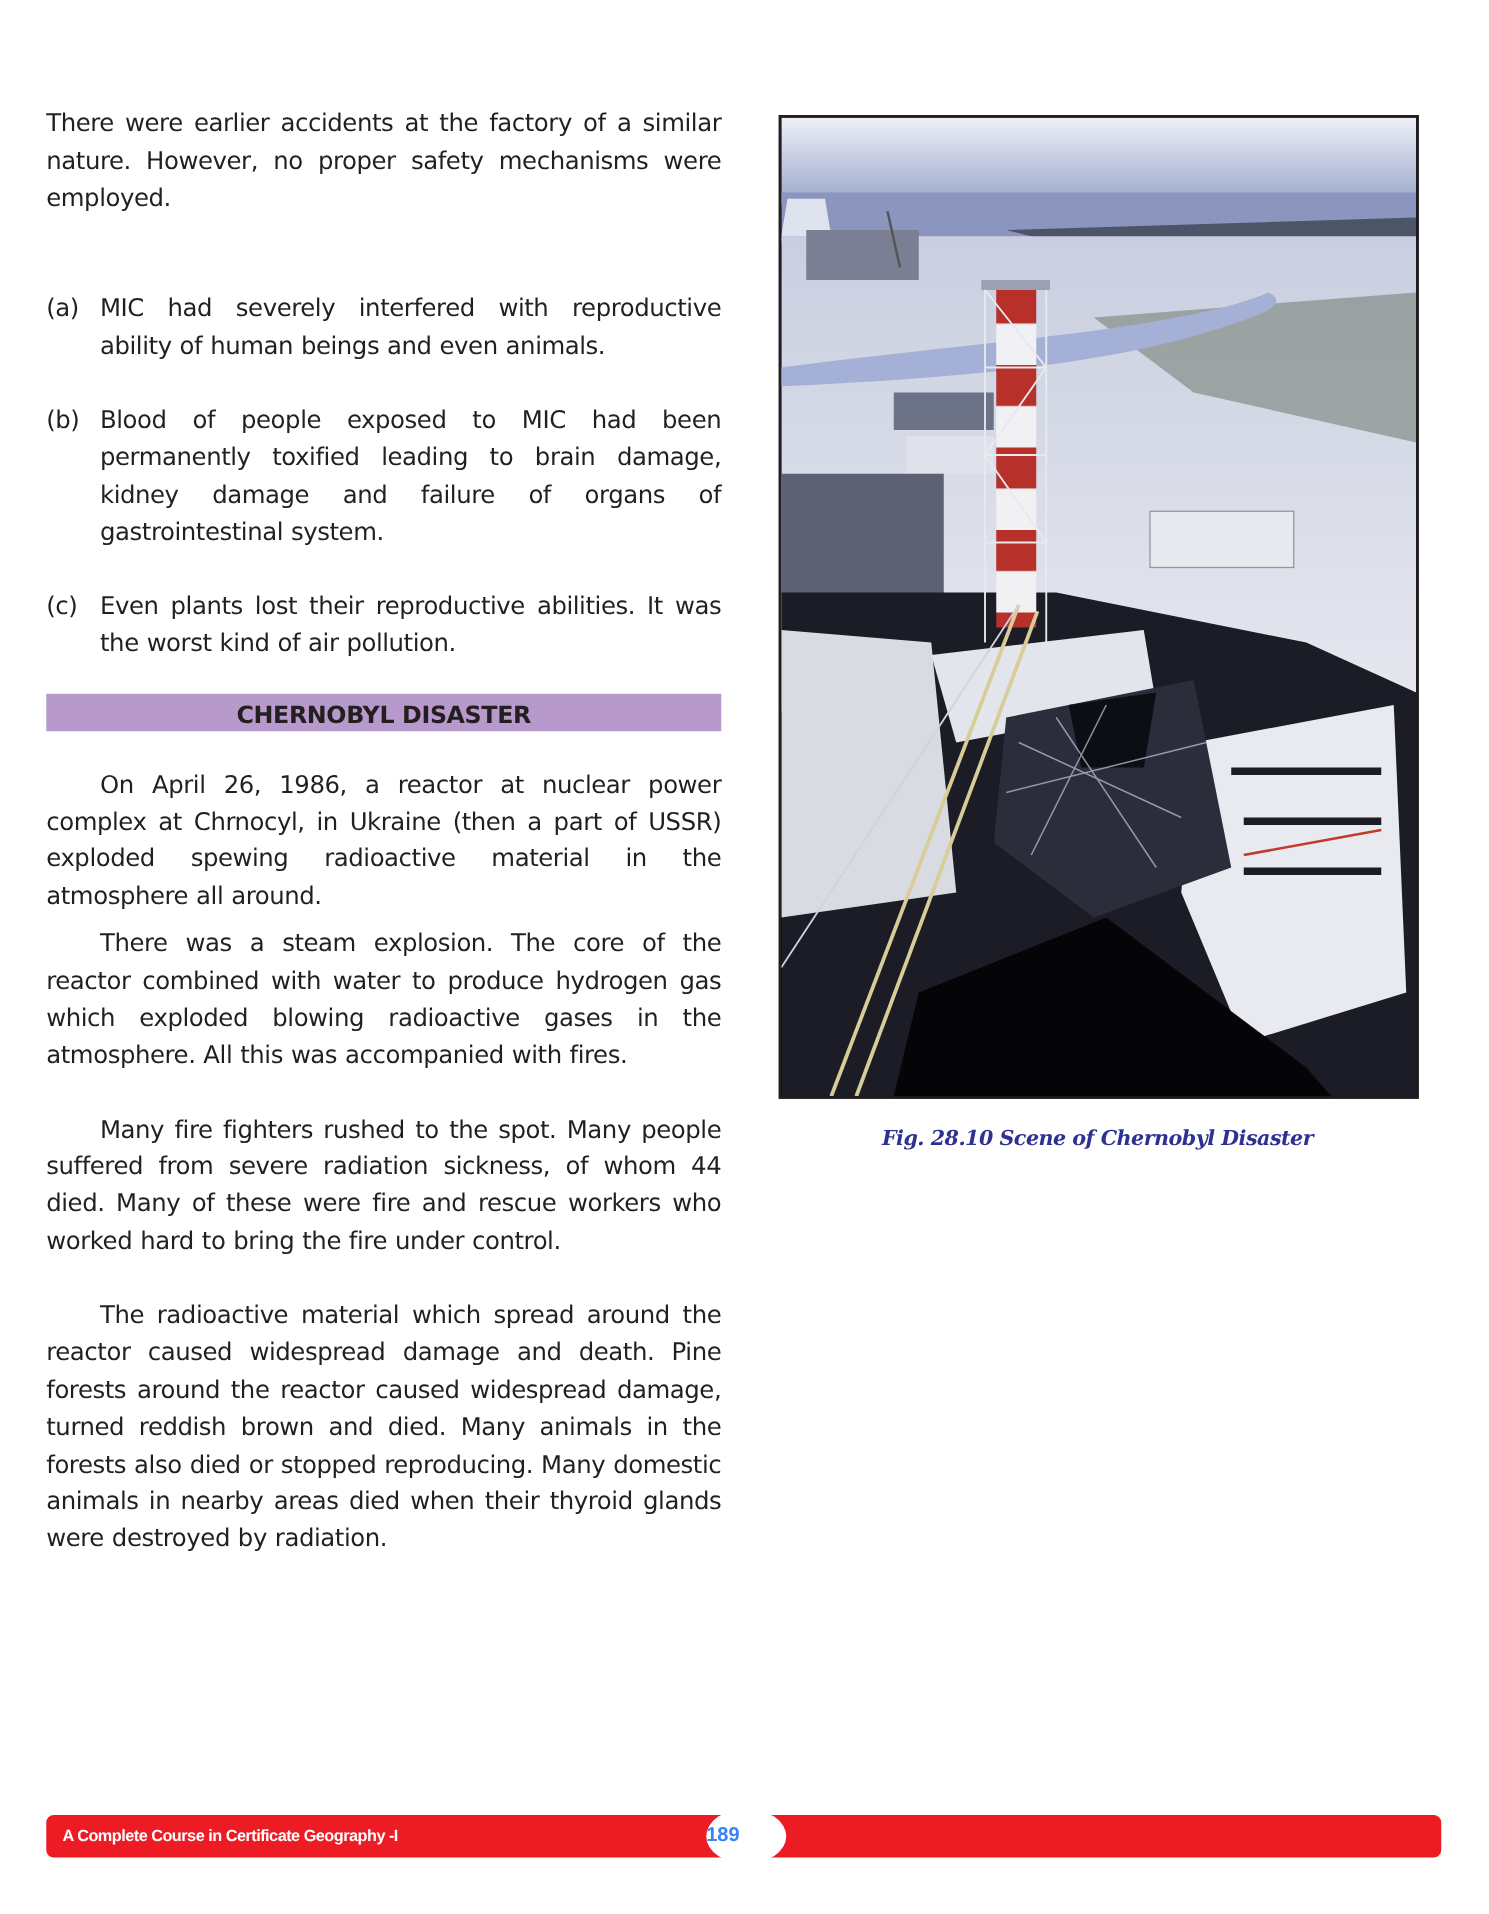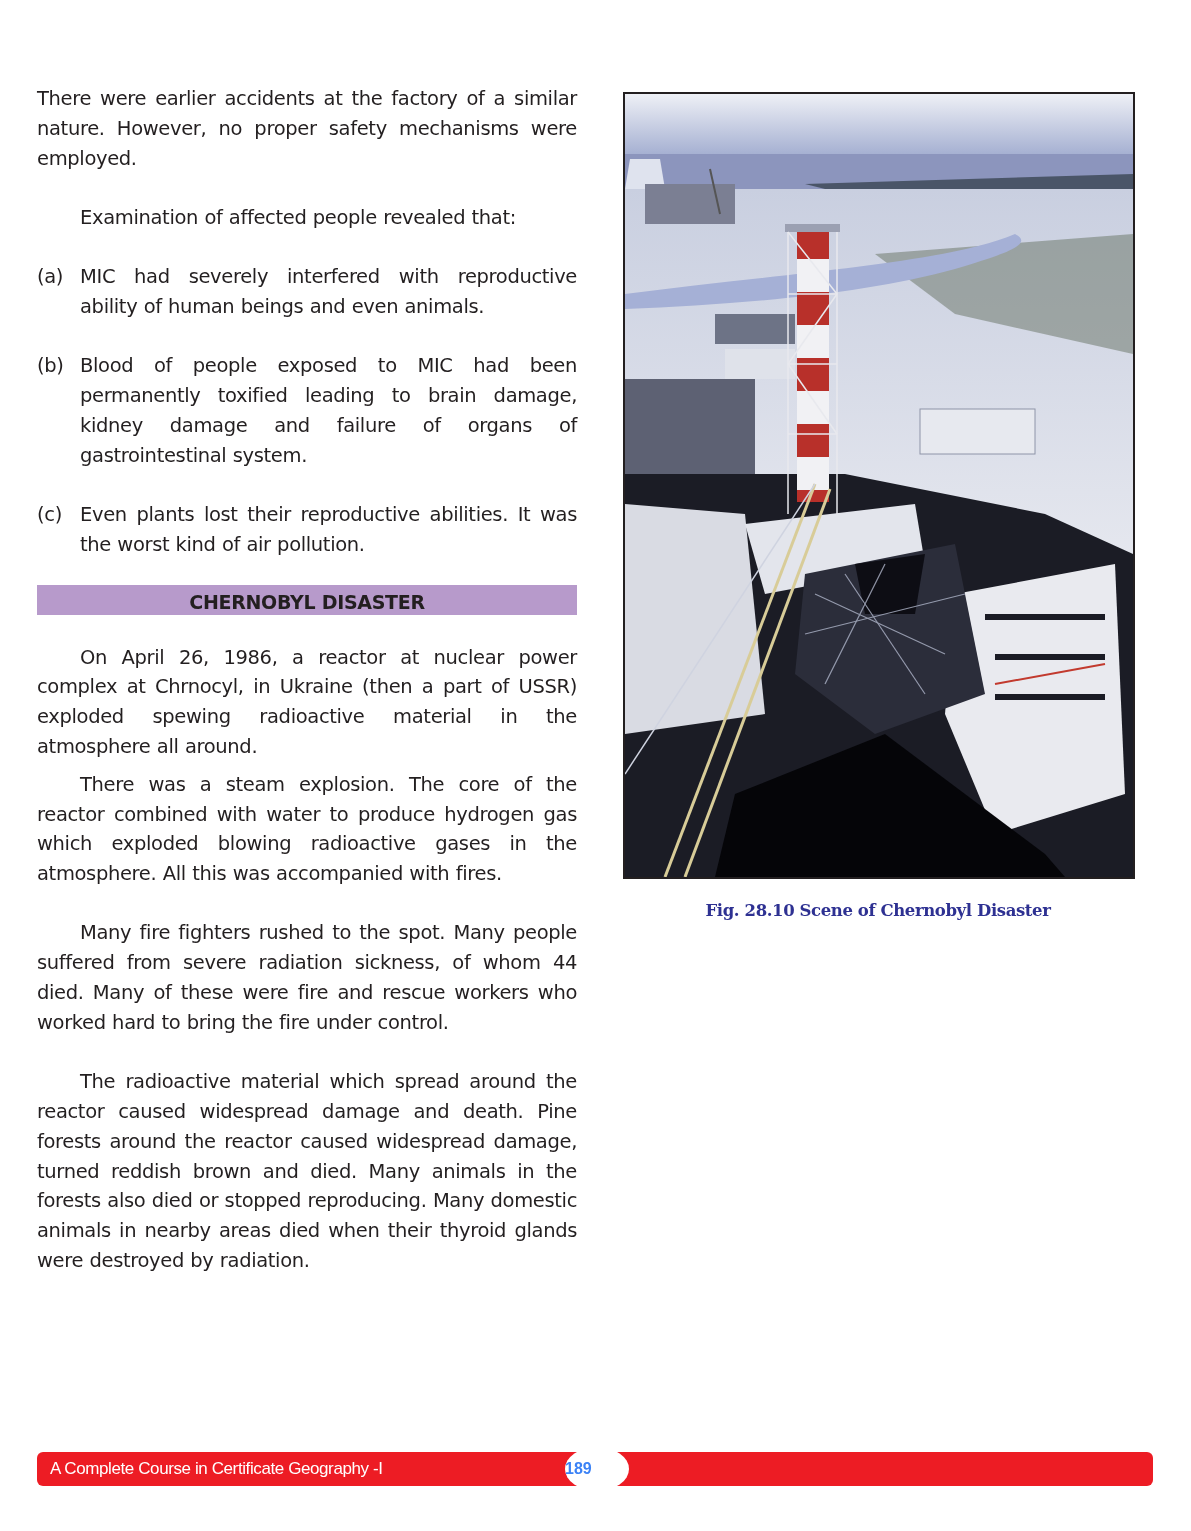--- a/index.html
+++ b/index.html
@@ -29,46 +29,45 @@
     font-weight: bold; font-size: 19px; letter-spacing: -0.3px; color: #231f20;
     margin: 0;
   }
   .photo {
     position: absolute; left: 623px; top: 92px; width: 508px; height: 783px;
     border: 2px solid #231f20; overflow: hidden; background: #0b0b12;
   }
   .photo svg { display: block; width: 100%; height: 100%; }
   .caption {
     position: absolute; left: 623px; top: 901px; width: 510px; text-align: center;
-    font-family: "DejaVu Serif", serif; font-weight: bold;
+    font-family: "DejaVu Serif", serif; font-style: italic; font-weight: bold;
     font-size: 16.5px; color: #2e3192; letter-spacing: -0.4px;
   }
   .footer {
     position: absolute; left: 37px; top: 1452px; width: 1116px; height: 34px;
     background: #ed1c24; border-radius: 6px;
   }
   .footer-title {
     position: absolute; left: 13px; top: 0; line-height: 33px; color: #ffffff;
-    font-weight: normal; font-size: 17px; letter-spacing: -0.4px;
+    font-weight: bold; font-size: 13px; letter-spacing: -0.4px;
     font-family: "Liberation Sans", sans-serif;
   }
   .page-no {
     position: absolute; left: 528px; top: -5px; width: 64px; height: 44px;
     background: #ffffff; border-radius: 50%; text-align: left;
     line-height: 44px; font-weight: bold; font-size: 16px; color: #3b82f6;
     font-family: "Liberation Sans", sans-serif;
   }
 </style>
 </head>
 <body>
 
 <div class="col-left">
   <p>There were earlier accidents at the factory of a similar nature. However, no proper safety mechanisms were employed.</p>
   <div class="gap"></div>
-  <p class="indent">Examination of affected people revealed that:</p>
   <div class="gap"></div>
   <div class="li">
     <span class="lab">(a)</span>
     <span class="txt">MIC had severely interfered with reproductive ability of human beings and even animals.</span>
   </div>
   <div class="gap"></div>
   <div class="li">
     <span class="lab">(b)</span>
     <span class="txt">Blood of people exposed to MIC had been permanently toxified leading to brain damage, kidney damage and failure of organs of gastrointestinal system.</span>
   </div>

